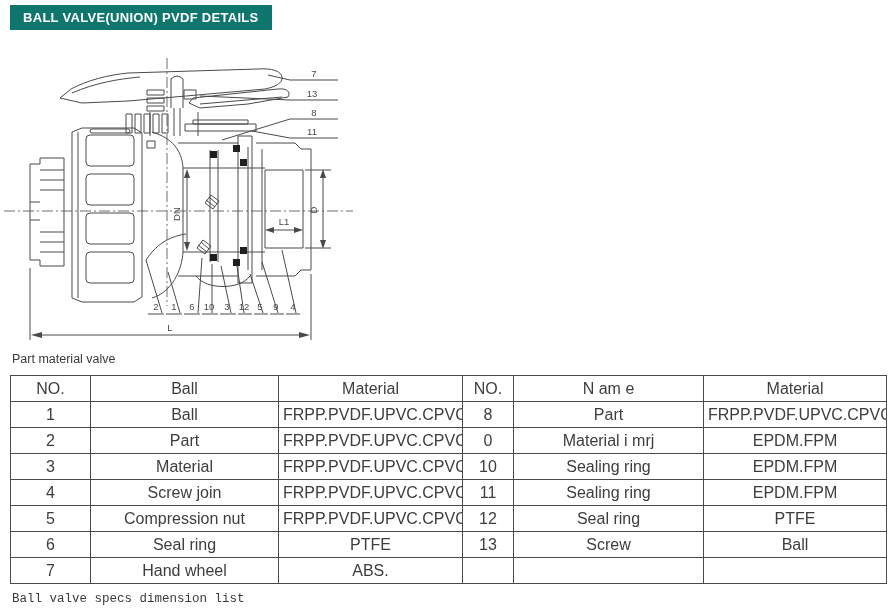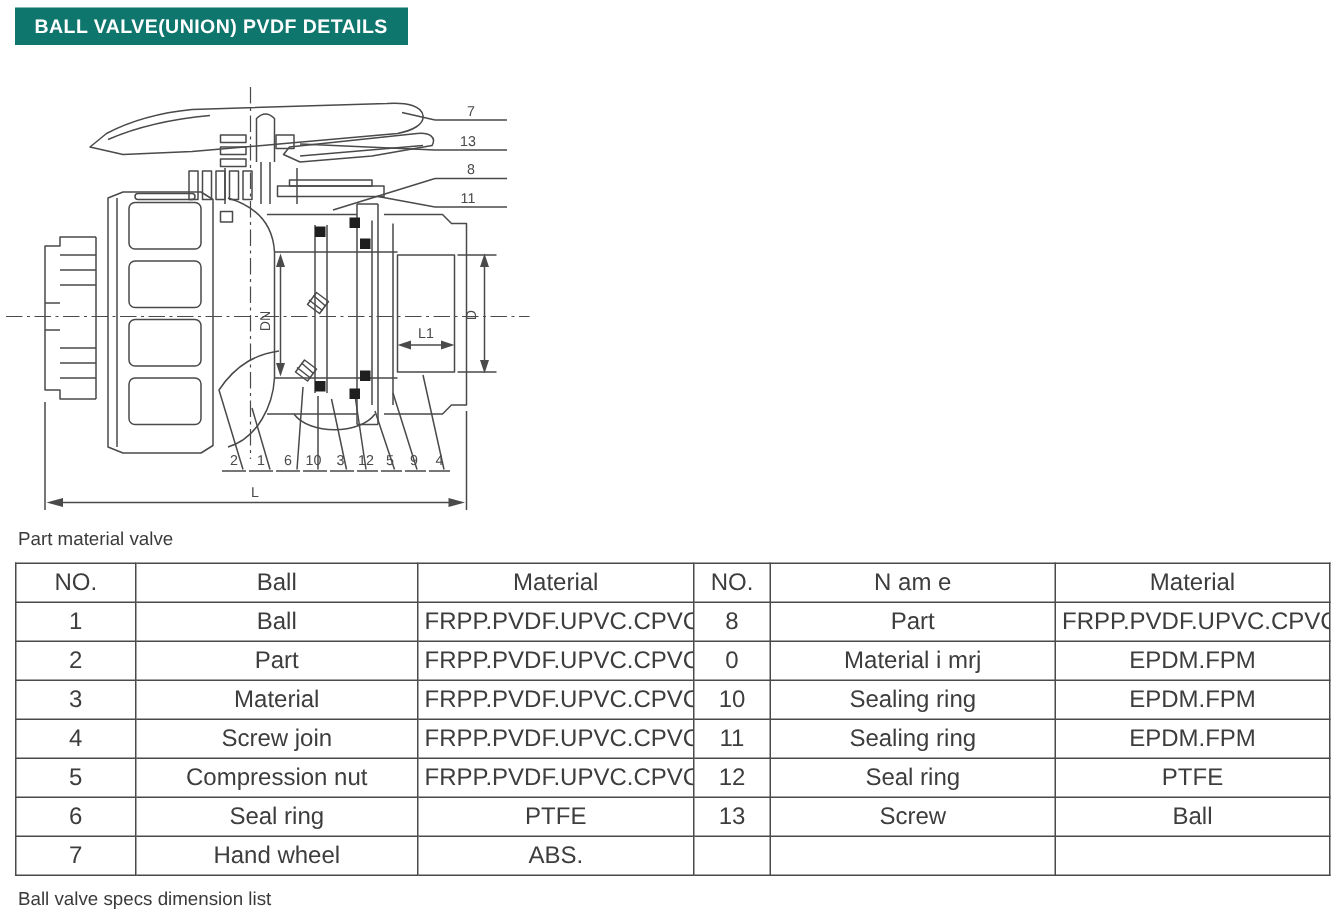--- a/index.html
+++ b/index.html
@@ -4,21 +4,21 @@
 <style>
   html,body{margin:0;padding:0;width:895px;height:611px;background:#ffffff;overflow:hidden;
             font-family:"Liberation Sans",sans-serif;color:#3d3d3d;}
   .banner{position:absolute;left:10px;top:5px;height:25px;line-height:25px;
           background:#0f766e;color:#ffffff;font-size:13px;letter-spacing:.3px;
           padding:0 13px;font-weight:bold;}
   .drawing{position:absolute;left:0;top:52px;width:360px;height:300px;}
   .drawing svg{display:block;}
   .sec-label{position:absolute;left:12px;font-size:12.5px;color:#3a3a3a;}
   #lbl-parts{top:352px;}
-  #lbl-dims{top:592px;}
+  #lbl-dims{top:592px;font-family:Liberation Mono, monospace;}
   table.mat{position:absolute;left:10px;top:375px;border-collapse:collapse;table-layout:fixed;width:876px;}
   table.mat td,table.mat th{border:1.5px solid #4a4a4a;height:25px;text-align:center;
           font-size:16px;font-weight:normal;color:#3d3d3d;padding:0 4px;overflow:hidden;white-space:nowrap;}
   .stroke{stroke:#4a4a4a;stroke-width:1;fill:none;stroke-linejoin:round;stroke-linecap:butt;}
   .cl{stroke:#4a4a4a;stroke-width:0.8;fill:none;stroke-dasharray:11 3 2 3;}
   .blk{fill:#1f1f1f;stroke:none;}
   .arr{fill:#4a4a4a;stroke:none;}
   .dtxt{font-size:9.5px;fill:#4a4a4a;}
 </style>
 </head>

